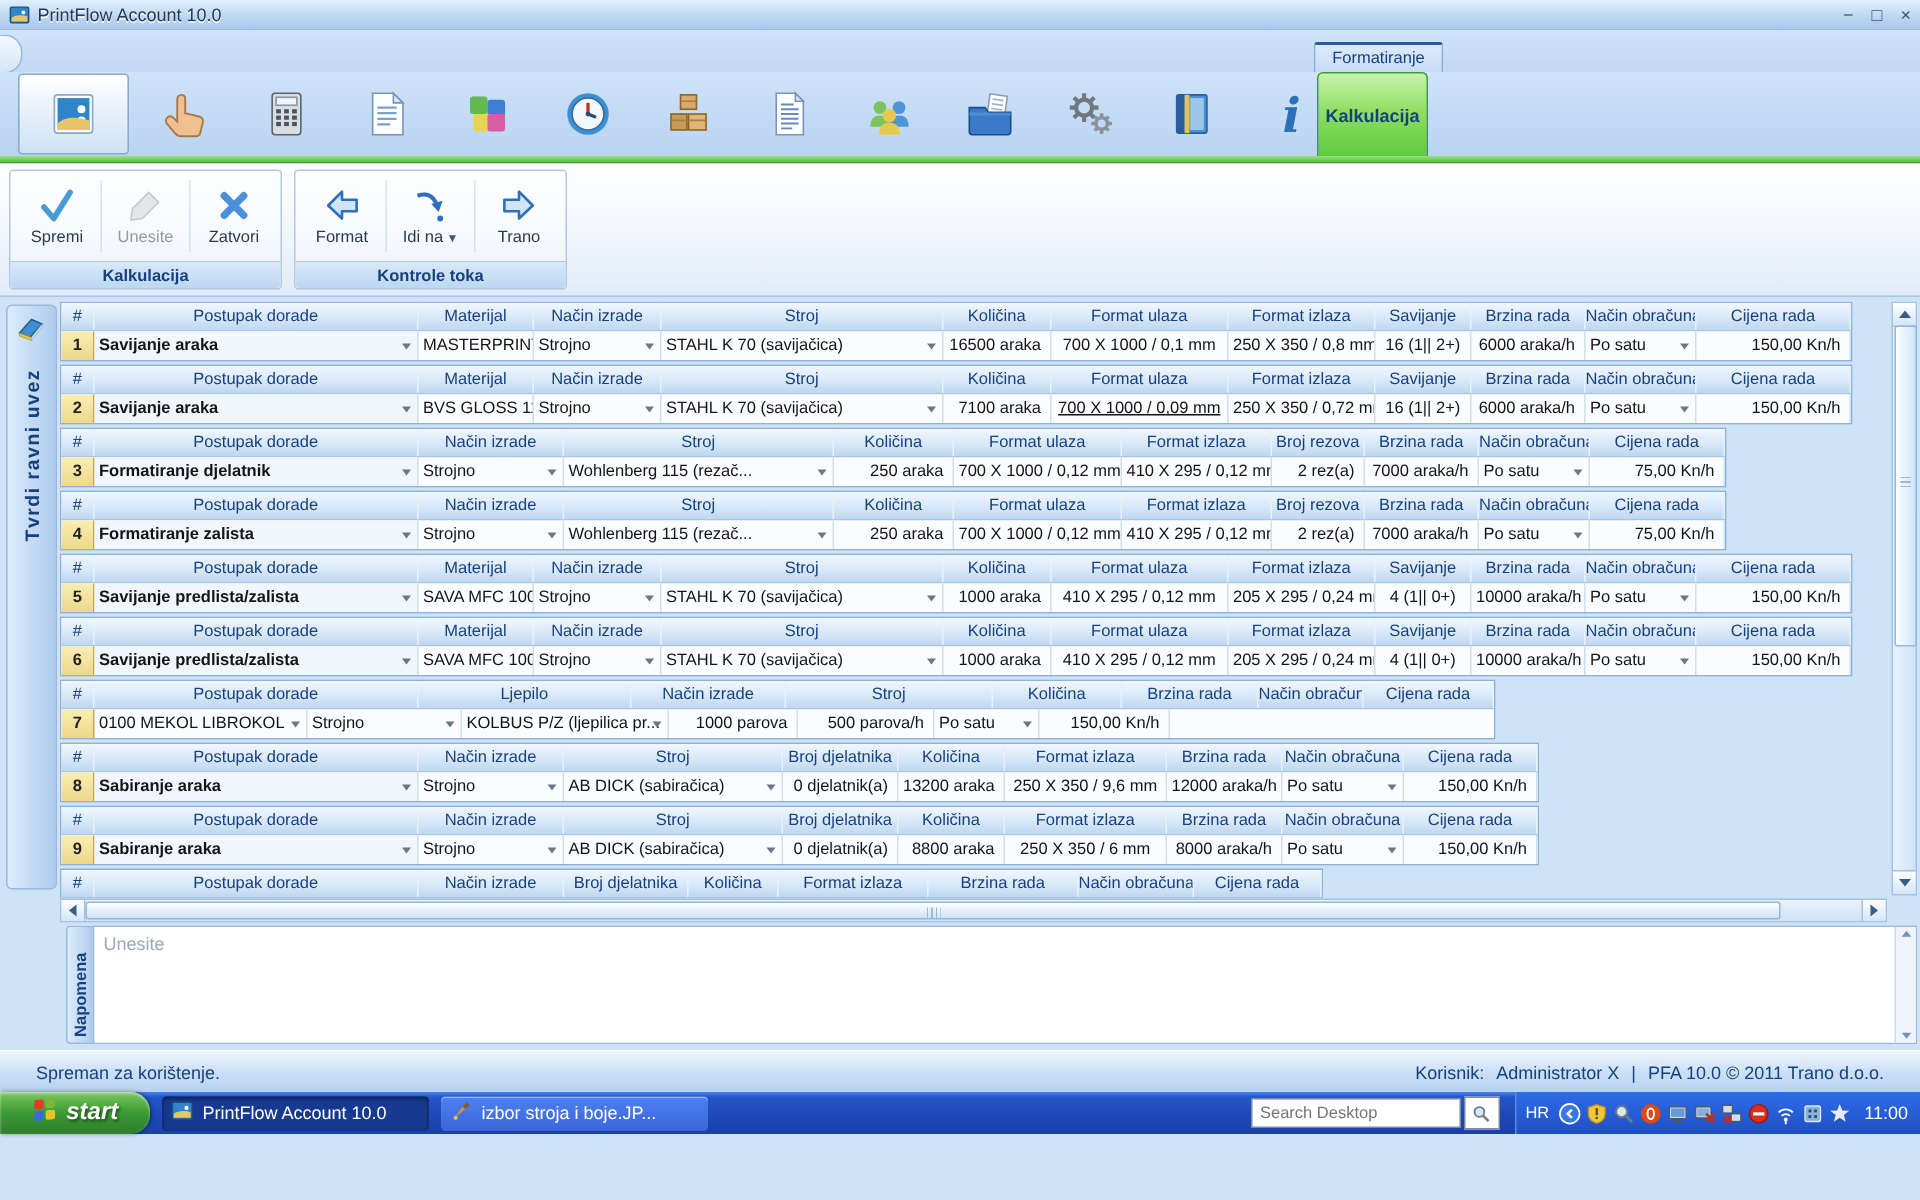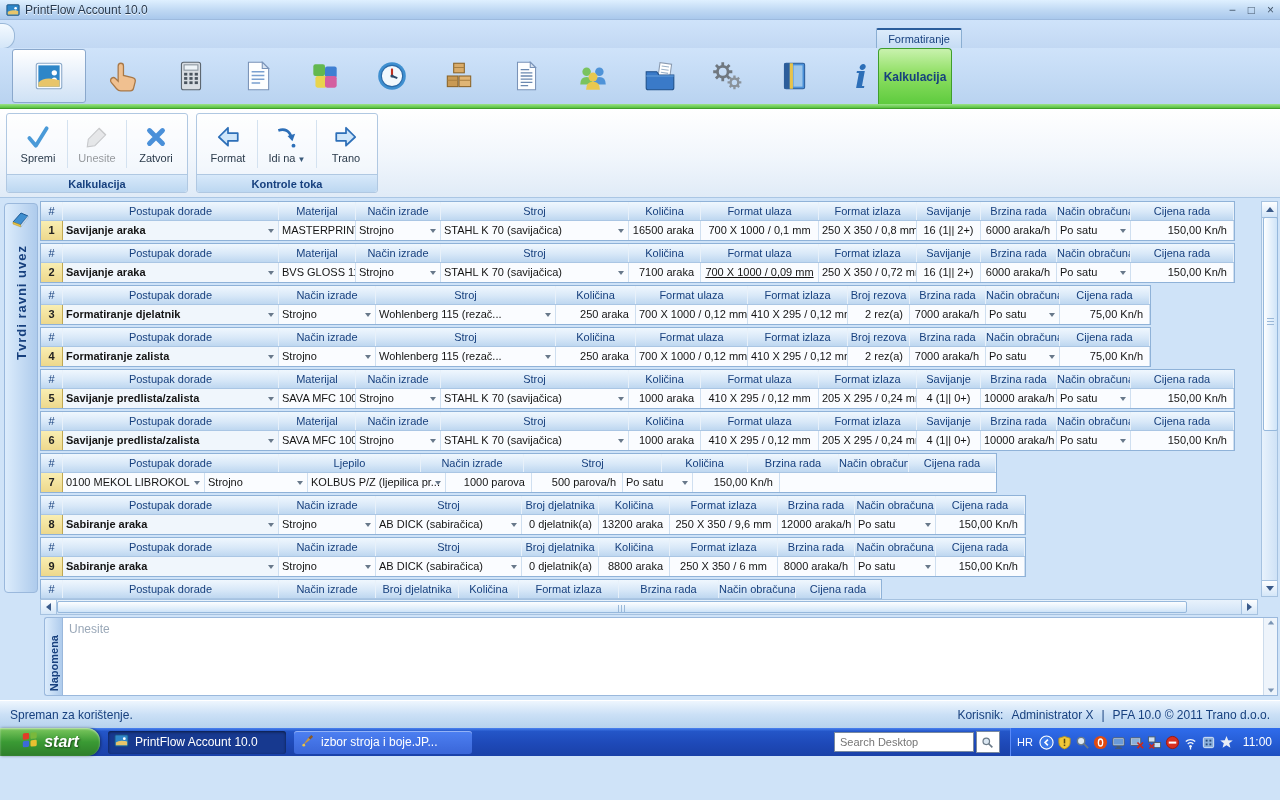--- a/index.html
+++ b/index.html
@@ -77,21 +77,21 @@
   .notelabel{width:18px;background:linear-gradient(90deg,#dcecfc,#aecbec);border:1px solid #9ab8dc;border-right:none;border-radius:3px 0 0 3px;display:flex;align-items:flex-end;justify-content:center;padding-bottom:4px;box-sizing:border-box;}
   .notelabel .vtext{font-size:11px;margin-top:0;letter-spacing:0;}
   .notewrap{flex:1;position:relative;border:1px solid #9ab8dc;background:#fff;}
   .notewrap textarea{position:absolute;inset:0;border:none;resize:none;font-family:"Liberation Sans",sans-serif;font-size:12px;padding:4px 16px 4px 6px;box-sizing:border-box;outline:none;color:#222;}
   .notewrap textarea::placeholder{color:#9aa8b8;}
   .noterail{position:absolute;right:0;top:0;bottom:0;width:14px;background:#eef4fb;border-left:1px solid #cddcec;display:flex;flex-direction:column;justify-content:space-between;align-items:center;padding:2px 0;box-sizing:border-box;}
   .noterail .tri-up{border-bottom-color:#7a94b4;transform:scale(.8);}
   .noterail .tri-dn{border-top-color:#7a94b4;transform:scale(.8);}
   
   .auditrow{height:22px;background:#dcebfb;border-top:1px solid #b0c8e2;font-size:11px;color:#33424e;display:flex;align-items:center;padding-left:10px;box-sizing:border-box;}
-  .statusbar{height:28px;background:linear-gradient(#eef6fe,#cbe0f6 50%,#b6d2ee);border-top:1px solid #ffffff;display:flex;align-items:center;padding:0 10px;box-sizing:border-box;font-size:12px;color:#17407e;}
+  .statusbar{height:28px;background:linear-gradient(#eef6fe,#cbe0f6 50%,#b6d2ee);border-top:1px solid #ffffff;display:flex;align-items:center;padding:0 24px;box-sizing:border-box;font-size:12px;color:#17407e;}
   .statusbar .right{margin-left:auto;display:flex;gap:8px;align-items:center;}
   
   .taskbar{height:28px;background:linear-gradient(#4a82f0,#2456c8 12%,#1e49b8 55%,#1a41a8);display:flex;align-items:center;position:relative;}
   .startbtn{height:28px;width:100px;background:linear-gradient(#7cc85e,#3a9a34 50%,#2e7e2a);border-radius:0 13px 13px 0;display:flex;align-items:center;justify-content:center;gap:5px;box-shadow:inset 0 1px 2px rgba(255,255,255,.55),1px 0 3px rgba(0,0,0,.4);}
   .startbtn .slab{color:#fff;font-size:16px;font-weight:bold;font-style:italic;text-shadow:1px 1px 2px rgba(0,0,0,.5);}
   .task{height:23px;width:178px;margin-left:8px;border-radius:3px;display:flex;align-items:center;gap:6px;padding:0 6px;box-sizing:border-box;font-size:12px;color:#fff;white-space:nowrap;overflow:hidden;}
   .task.active{background:#17398f;box-shadow:inset 0 1px 3px rgba(0,0,0,.55);}
   .task.inactive{background:linear-gradient(#4d80f2,#3a66d8);box-shadow:inset 0 1px 0 rgba(255,255,255,.4);}
   .task svg{width:15px;height:15px;flex-shrink:0;}
   .searchbox{margin-left:auto;display:flex;align-items:center;gap:2px;}

